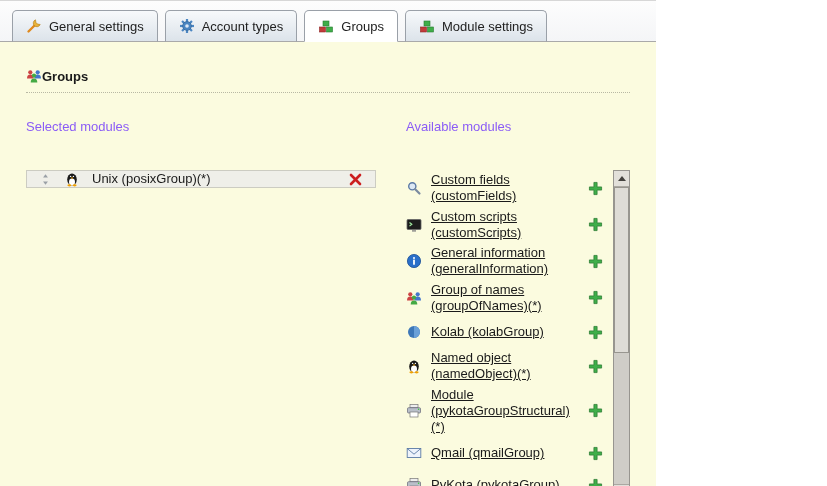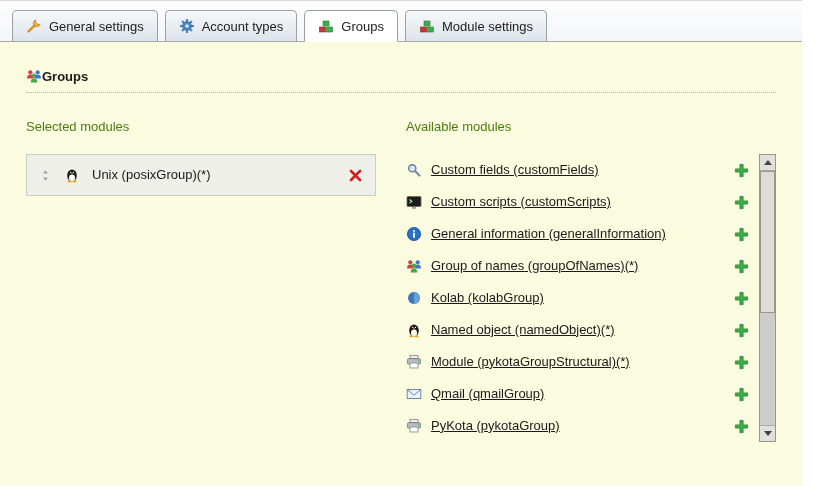--- a/index.html
+++ b/index.html
@@ -1,18 +1,18 @@
 <!DOCTYPE html>
 <html><head>
 <meta charset="utf-8">
 <style>
   html,body{margin:0;padding:0;}
   body{background:#fff;}
   .app{
-    width:802px;height:486px;display:flex;flex-direction:column;
+    width:656px;height:486px;display:flex;flex-direction:column;
     background:#fff;font-family:"Liberation Sans",sans-serif;font-size:13px;color:#1a1a1a;
     overflow:hidden;box-sizing:border-box;border-top:1px solid #d7d7d7;
   }
   
   .tabbar{
     position:relative;display:flex;align-items:flex-end;gap:7px;
     padding:9px 12px 0;background:linear-gradient(#fdfdfd,#f4f5f7);
   }
   .tabbar::after{content:"";position:absolute;left:0;right:0;bottom:0;height:1px;background:#a9a9a9;}
   .tab{
@@ -26,25 +26,25 @@
   
   .content{flex:1;background:#fbfbdf;padding:12px 26px 0;overflow:hidden;box-sizing:border-box;}
   .section-header{
     display:flex;align-items:center;margin-top:14px;padding-bottom:8px;
     border-bottom:1px dotted #b8b8a4;
   }
   .section-title{font-weight:bold;}
   .columns{display:flex;margin-top:10px;}
   .col-left{width:350px;margin-right:30px;flex:none;}
   .col-right{flex:1;min-width:0;}
-  .col-heading{margin:16px 0 20px;color:#4d7c0f;}
+  .col-heading{margin:16px 0 36px;color:#8b5cf6;}
   
   .selected-row{
     display:flex;align-items:center;gap:12px;background:#efefe9;
-    border:1px solid #ccccc2;padding:12px 12px;box-sizing:border-box;
+    border:1px solid #ccccc2;padding:0 12px;box-sizing:border-box;
   }
   .drag{cursor:grab;display:inline-flex;}
   .del,.add{cursor:pointer;display:inline-flex;}
   .del{margin-left:auto;}
   
   .avail-wrap{display:flex;align-items:stretch;}
   .avail-list{flex:1;display:flex;flex-direction:column;padding-right:10px;min-width:0;}
   .avail-row{display:flex;align-items:center;gap:9px;min-height:28px;padding:2px 0;text-decoration:underline;}
   .avail-row .icon16{flex:none;}
   .mlabel{max-width:270px;line-height:1.25;}

